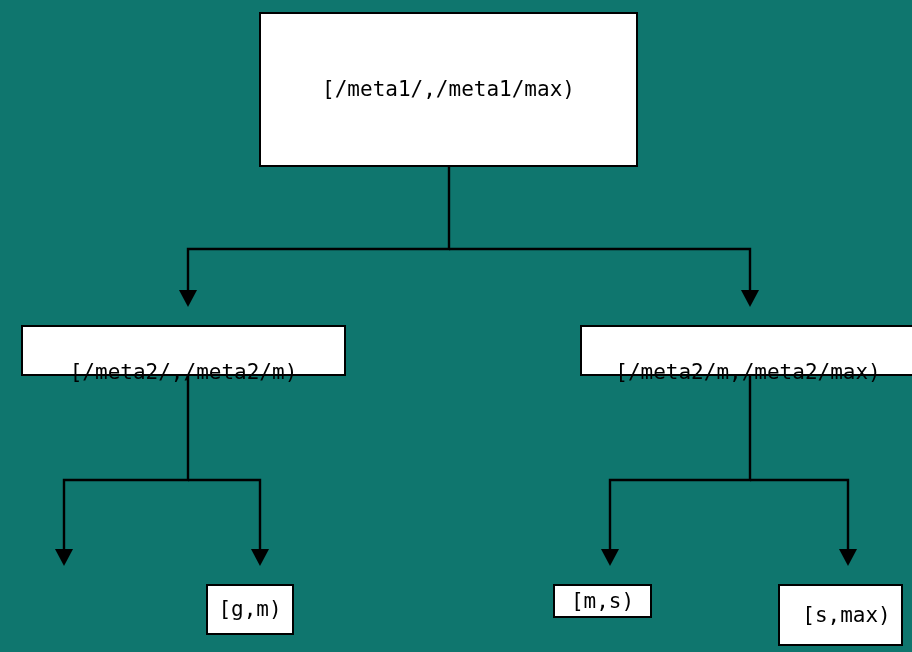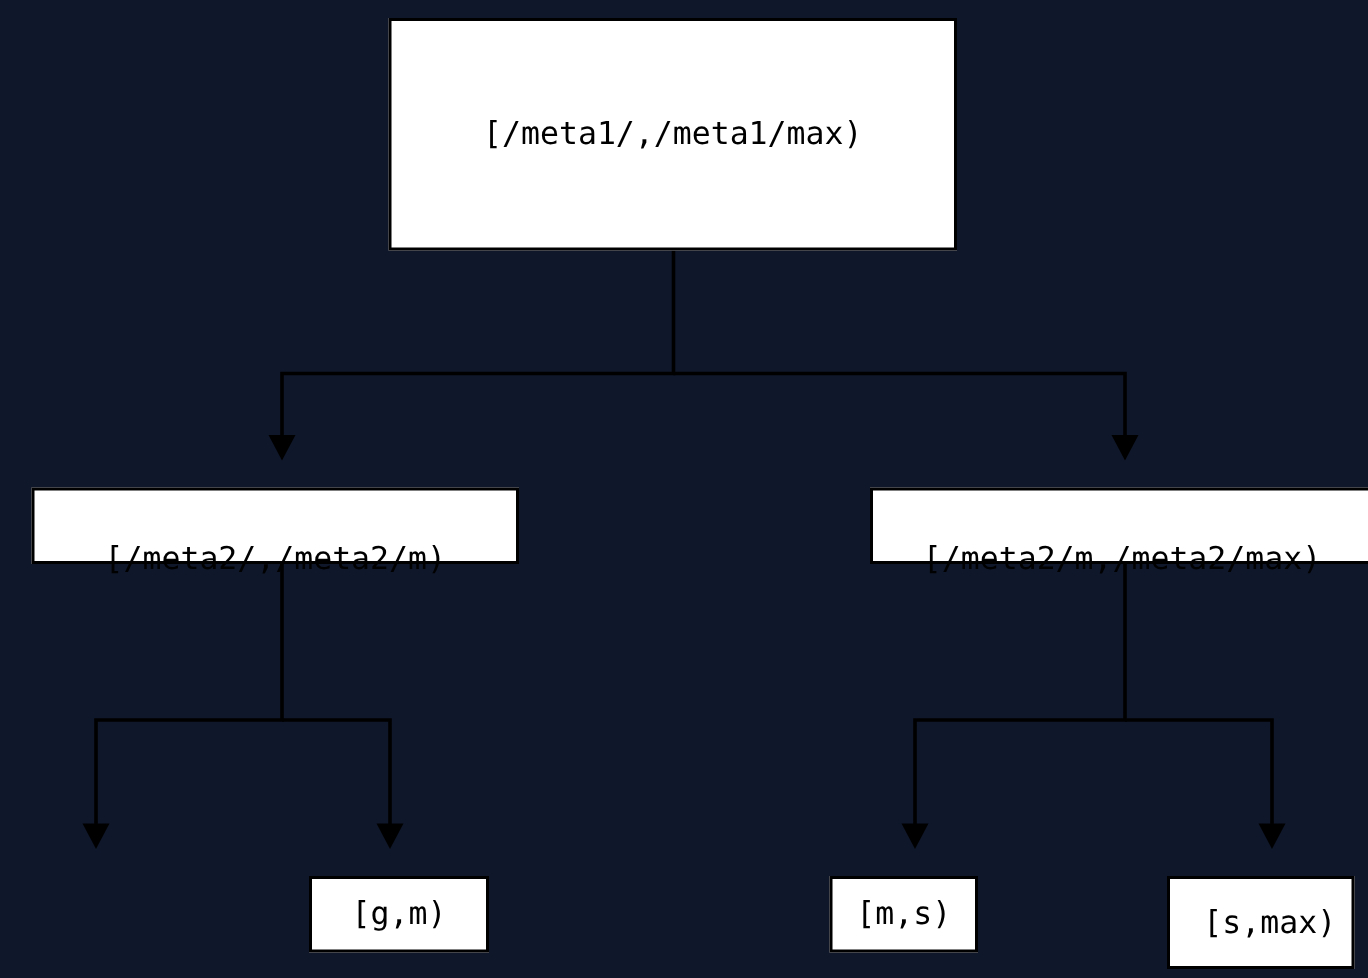--- a/index.html
+++ b/index.html
@@ -11,21 +11,21 @@
   body {
     width: 912px;
     height: 652px;
     font-family: "DejaVu Sans Mono", "Liberation Mono", monospace;
     overflow: hidden;
   }
   #diagram-canvas {
     position: relative;
     width: 912px;
     height: 652px;
-    background: #0f172a;
+    background: #0f766e;
   }
   #edge-layer {
     position: absolute;
     left: 0;
     top: 0;
     width: 912px;
     height: 652px;
   }
   .node-box {
     position: absolute;
@@ -92,25 +92,25 @@
 
   <div class="node-box level-mid" style="left:21px; top:325px; width:325px; height:51px;">
     <span class="node-label">[/meta2/,/meta2/m)</span>
   </div>
 
   <div class="node-box level-mid" style="left:580px; top:325px; width:336px; height:51px;">
     <span class="node-label">[/meta2/m,/meta2/max)</span>
   </div>
 
 
-  <div class="node-box level-leaf" style="left:206px; top:584px; width:120px; height:51px;">
+  <div class="node-box level-leaf" style="left:206px; top:584px; width:88px; height:51px;">
     <span class="node-label">[g,m)</span>
   </div>
 
-  <div class="node-box level-leaf" style="left:553px; top:584px; width:99px; height:51px;">
+  <div class="node-box level-leaf" style="left:553px; top:584px; width:99px; height:34px;">
     <span class="node-label">[m,s)</span>
   </div>
 
   <div class="node-box level-leaf" style="left:778px; top:584px; width:125px; height:62px;padding-left:12px;">
     <span class="node-label">[s,max)</span>
   </div>
 
 </div>
 
 </body></html>

